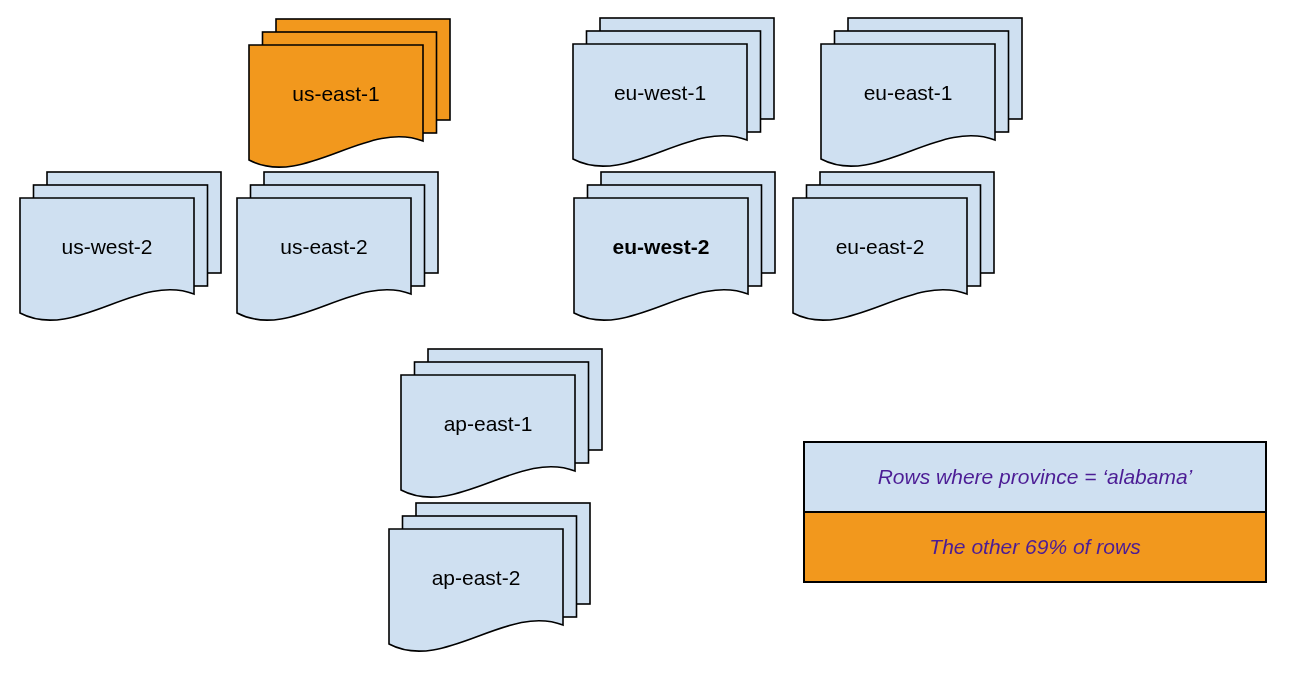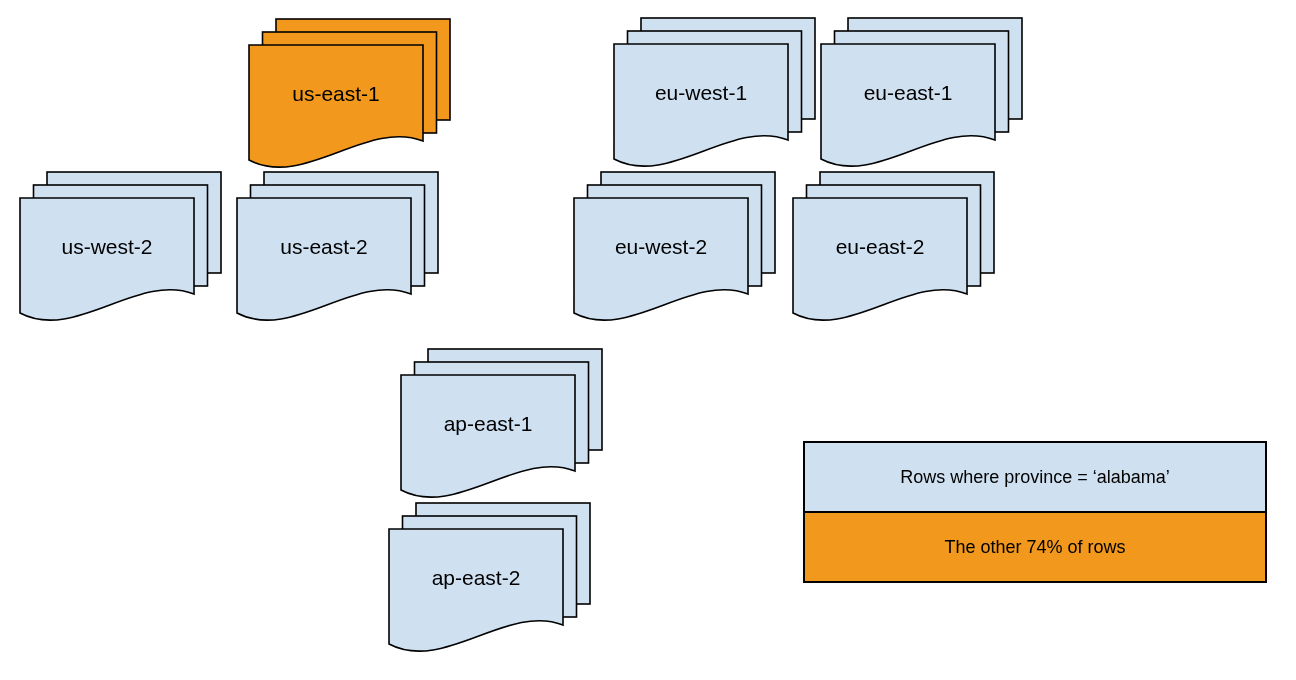--- a/index.html
+++ b/index.html
@@ -33,50 +33,51 @@
     border: 2px solid var(--stroke, #000000);
     box-sizing: border-box;
     display: flex;
     flex-direction: column;
   }
   .legend-row {
     flex: 1;
     display: flex;
     align-items: center;
     justify-content: center;
-    font-size: 18px;
-    color: #000000;
+    font-size: 21px;
+    color: #4c1d95;
+    font-style: italic;
   }
   .legend-row + .legend-row { border-top: 2px solid var(--stroke, #000000); }
   .legend-row.blue { background: var(--region-fill, #cfe0f1); }
   .legend-row.orange { background: var(--highlight-fill, #f2981d); }
 </style>
 </head>
 <body>
 
 <div id="canvas" style="--bg: #ffffff; --region-fill: #cfe0f1; --highlight-fill: #f2981d; --stroke: #000000;">
 
   <div class="legend" style="left: 803px; top: 441px; width: 464px; height: 142px;">
     <div class="legend-row blue">
       <span>Rows where province = ‘alabama’</span>
     </div>
     <div class="legend-row orange">
-      <span>The other 74% of rows</span>
+      <span>The other 69% of rows</span>
     </div>
   </div>
 
     <div class="stack" style="left: 248px; top: 18px; z-index: 982; text-decoration: underline; --fill: #f2981d;">
       <svg width="205" height="158" viewBox="0 0 205 158">
         <rect class="page" x="28" y="1" width="174" height="101"></rect>
         <rect class="page" x="14.5" y="14" width="174" height="101"></rect>
         <path class="page" d="M1,27 h174 v96 c-56,-22 -119,48 -174,19 z"></path>
         <text class="stack-label" x="88" y="83" text-anchor="middle">us-east-1</text>
       </svg>
     </div>
-    <div class="stack" style="left: 572px; top: 17px; z-index: 983; margin-left: 41px; --fill: #cfe0f1;">
+    <div class="stack" style="left: 572px; top: 17px; z-index: 983; --fill: #cfe0f1;">
       <svg width="205" height="158" viewBox="0 0 205 158">
         <rect class="page" x="28" y="1" width="174" height="101"></rect>
         <rect class="page" x="14.5" y="14" width="174" height="101"></rect>
         <path class="page" d="M1,27 h174 v96 c-56,-22 -119,48 -174,19 z"></path>
         <text class="stack-label" x="88" y="83" text-anchor="middle">eu-west-1</text>
       </svg>
     </div>
     <div class="stack" style="left: 804px; top: 17px; z-index: 983; margin-left: 16px; --fill: #cfe0f1;">
       <svg width="205" height="158" viewBox="0 0 205 158">
         <rect class="page" x="28" y="1" width="174" height="101"></rect>
@@ -94,21 +95,21 @@
       </svg>
     </div>
     <div class="stack" style="left: 236px; top: 171px; z-index: 829; --fill: #cfe0f1;">
       <svg width="205" height="158" viewBox="0 0 205 158">
         <rect class="page" x="28" y="1" width="174" height="101"></rect>
         <rect class="page" x="14.5" y="14" width="174" height="101"></rect>
         <path class="page" d="M1,27 h174 v96 c-56,-22 -119,48 -174,19 z"></path>
         <text class="stack-label" x="88" y="83" text-anchor="middle">us-east-2</text>
       </svg>
     </div>
-    <div class="stack" style="left: 573px; top: 171px; z-index: 829; --fill: #cfe0f1;">
+    <div class="stack" style="left: 573px; top: 171px; z-index: 829; font-weight: bold; --fill: #cfe0f1;">
       <svg width="205" height="158" viewBox="0 0 205 158">
         <rect class="page" x="28" y="1" width="174" height="101"></rect>
         <rect class="page" x="14.5" y="14" width="174" height="101"></rect>
         <path class="page" d="M1,27 h174 v96 c-56,-22 -119,48 -174,19 z"></path>
         <text class="stack-label" x="88" y="83" text-anchor="middle">eu-west-2</text>
       </svg>
     </div>
     <div class="stack" style="left: 792px; top: 171px; z-index: 829; --fill: #cfe0f1;">
       <svg width="205" height="158" viewBox="0 0 205 158">
         <rect class="page" x="28" y="1" width="174" height="101"></rect>

